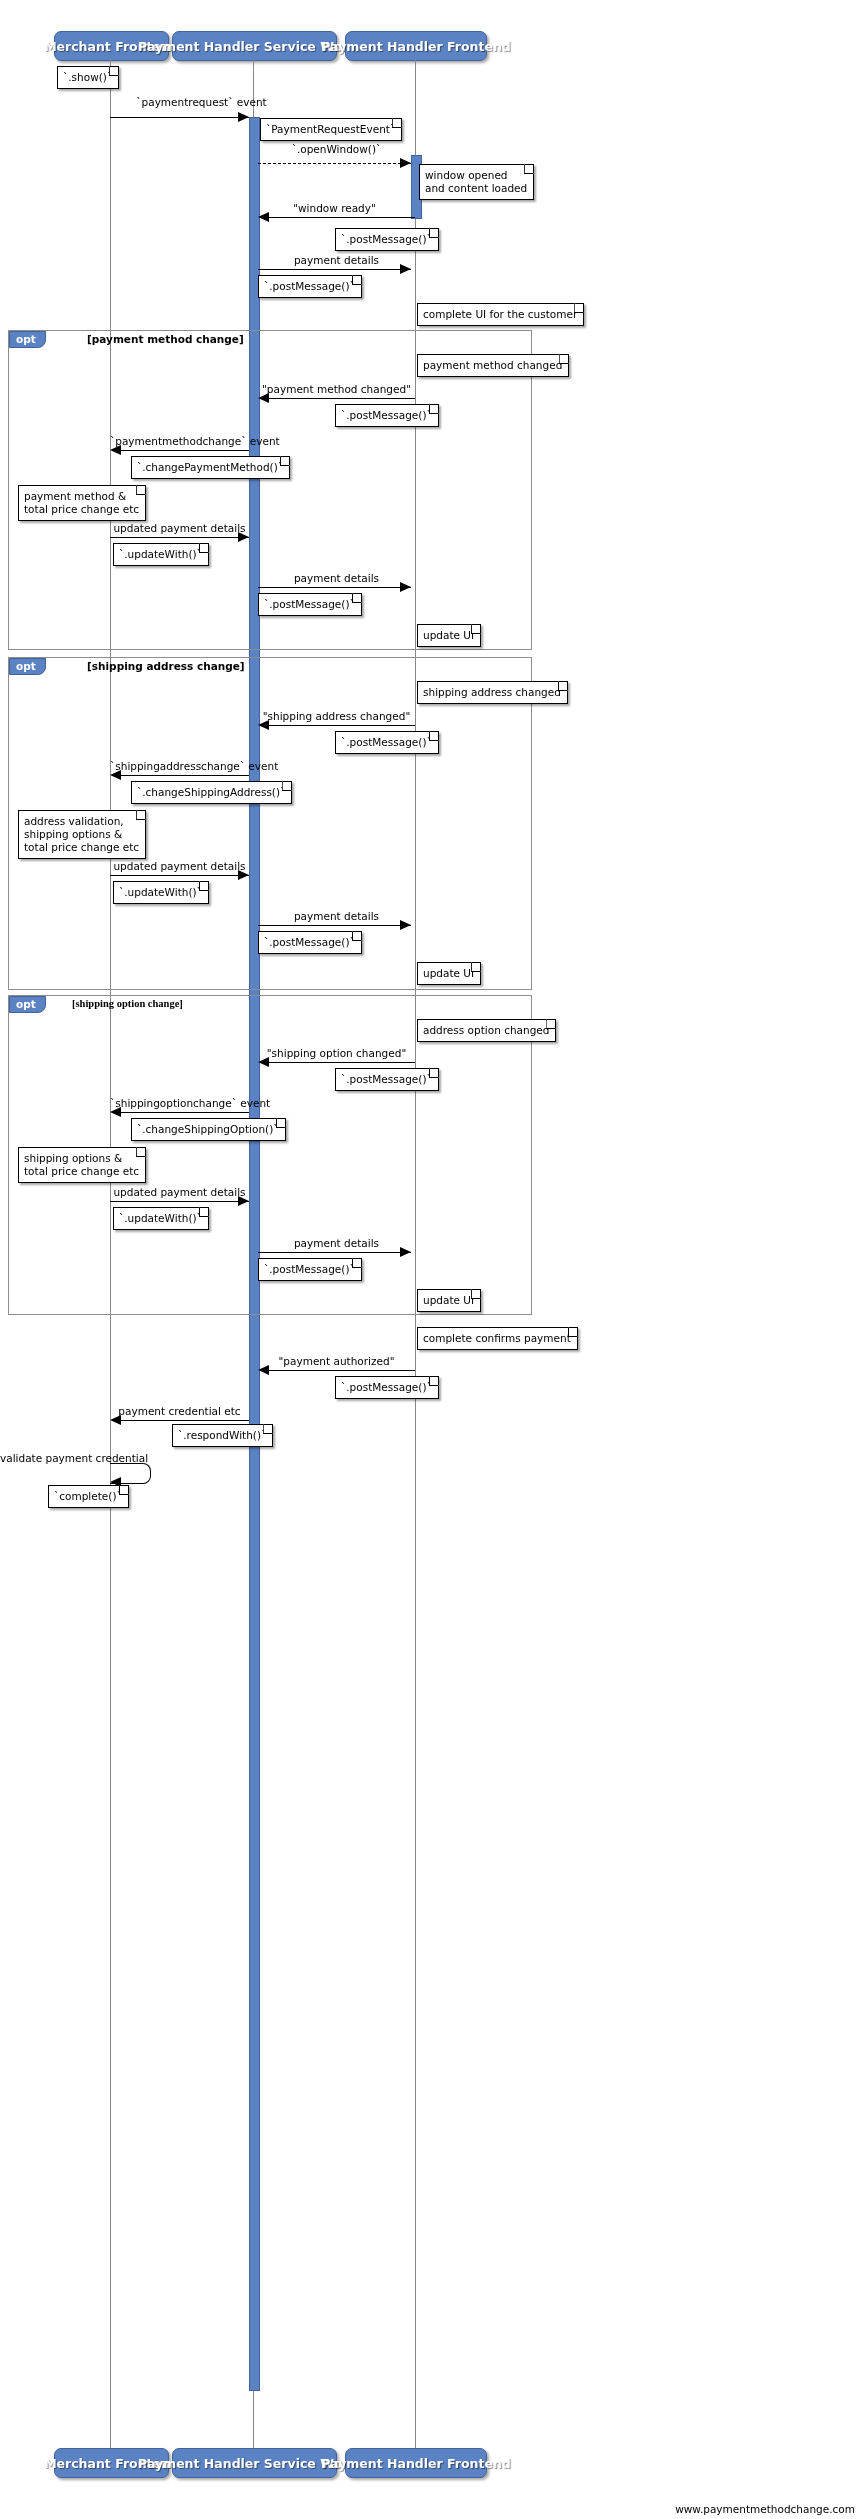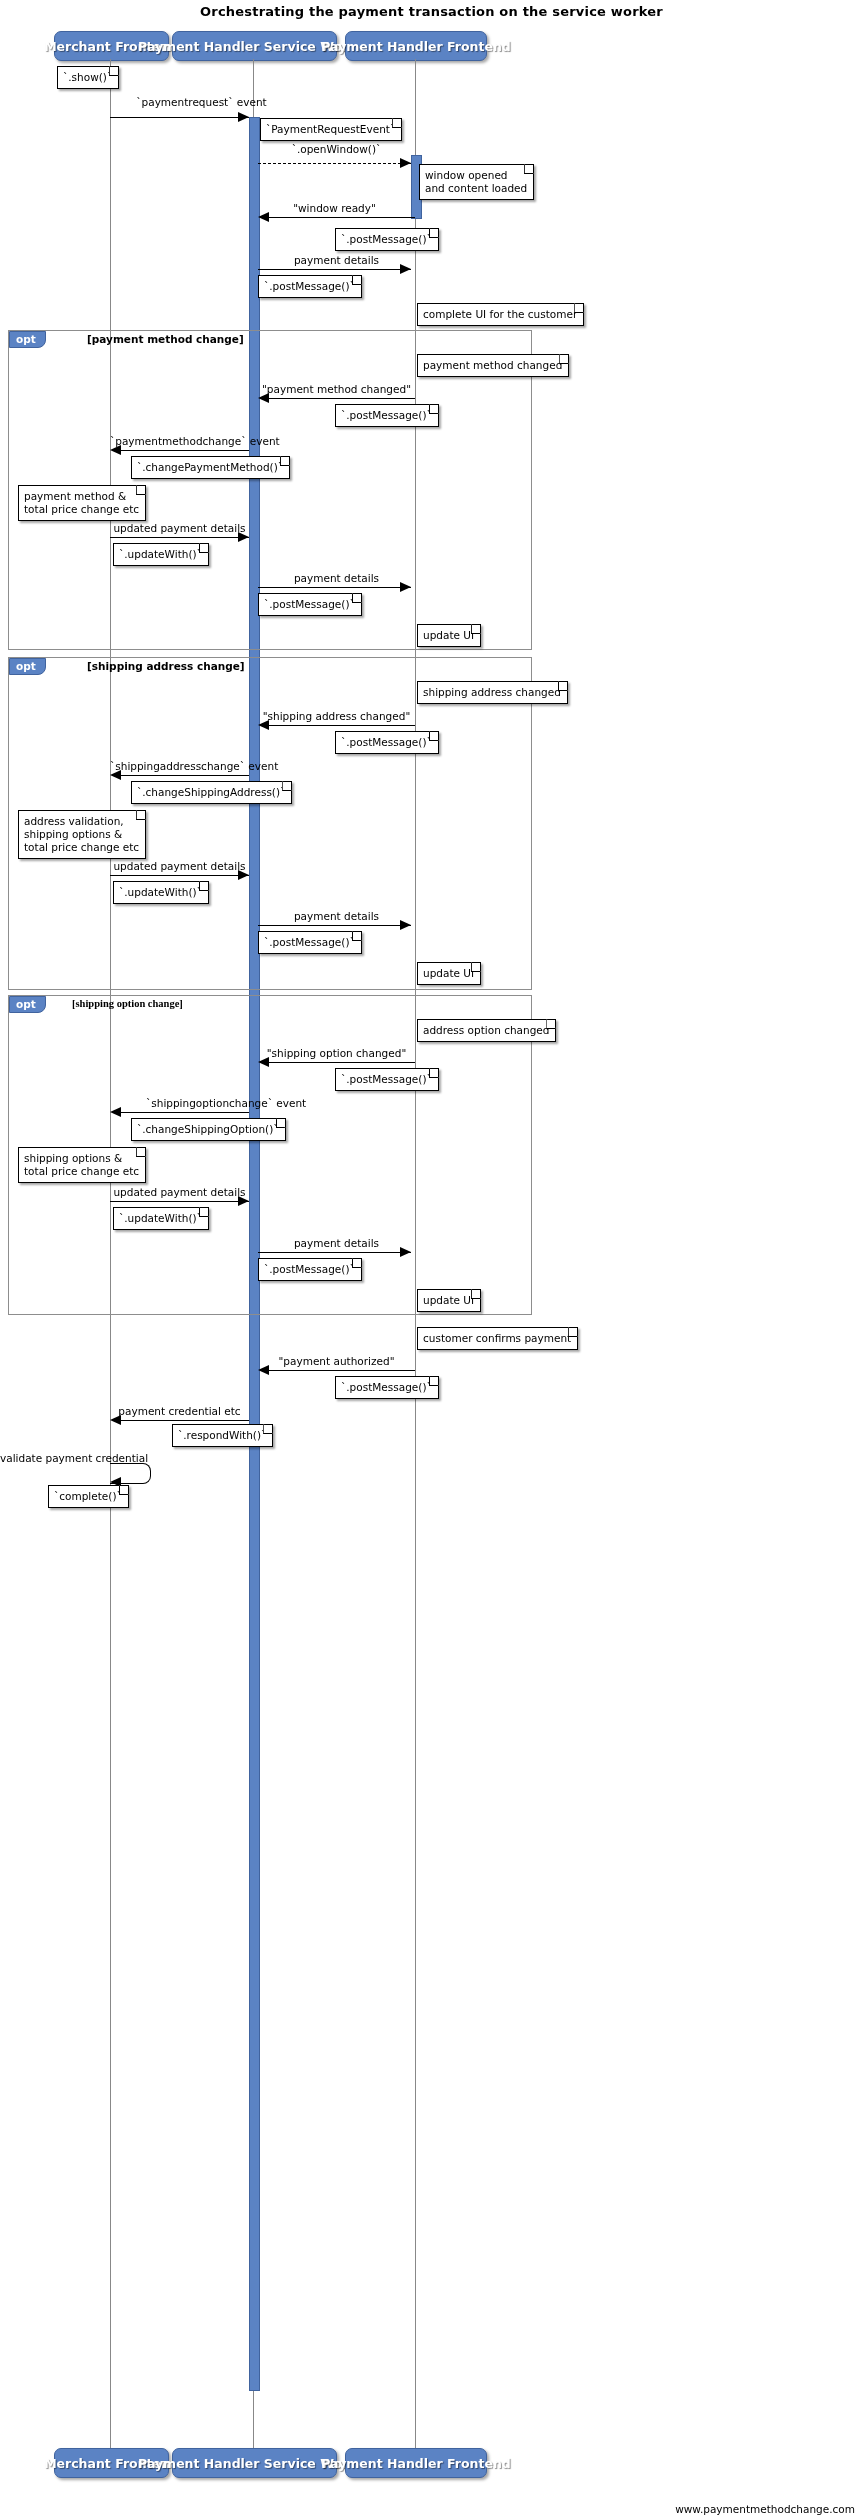--- a/index.html
+++ b/index.html
@@ -60,21 +60,20 @@
   .fragcond{position:absolute;font-size:10.5px;font-weight:bold;
         white-space:nowrap;margin-left:40px;}
 
   .footer{position:absolute;right:8px;bottom:4px;font-size:10.5px;}
 </style>
 </head>
 <body>
 
 <div id="diagram">
 
-  <div class="title">Orchestrating the payment transaction on the service worker</div>
 
   <div class="actor" style="left:54px;top:31px;width:113px;">
     <span>Merchant Frontend</span>
   </div>
   <div class="actor" style="left:172px;top:31px;width:163px;">
     <span>Payment Handler Service Worker</span>
   </div>
   <div class="actor" style="left:345px;top:31px;width:140px;">
     <span>Payment Handler Frontend</span>
   </div>
@@ -207,21 +206,21 @@
   <div class="note" style="left:417px;top:962px;">update UI</div>
 
   <div class="note" style="left:417px;top:1019px;">address option changed</div>
 
   <div class="msglabel" style="left:258px;top:1047px;width:157px;">"shipping option changed"</div>
   <div class="msg" style="left:269px;top:1062px;width:146px;"></div>
   <div class="arrowL" style="left:258px;top:1057px;"></div>
 
   <div class="note" style="left:335px;top:1068px;">`.postMessage()`</div>
 
-  <div class="msglabel" style="left:110px;top:1097px;width:139px;margin-left:36px;">`shippingoptionchange` event</div>
+  <div class="msglabel" style="left:110px;top:1097px;width:139px;">`shippingoptionchange` event</div>
   <div class="msg" style="left:121px;top:1112px;width:128px;"></div>
   <div class="arrowL" style="left:110px;top:1107px;"></div>
 
   <div class="note" style="left:131px;top:1118px;">`.changeShippingOption()`</div>
 
   <div class="note" style="left:18px;top:1147px;">shipping options &amp;
 total price change etc</div>
 
   <div class="msglabel" style="left:110px;top:1186px;width:139px;">updated payment details</div>
   <div class="msg" style="left:110px;top:1201px;width:139px;"></div>
@@ -230,21 +229,21 @@
   <div class="note" style="left:113px;top:1207px;">`.updateWith()`</div>
 
   <div class="msglabel" style="left:258px;top:1237px;width:157px;">payment details</div>
   <div class="msg" style="left:258px;top:1252px;width:153px;"></div>
   <div class="arrowR" style="left:400px;top:1247px;"></div>
 
   <div class="note" style="left:258px;top:1258px;">`.postMessage()`</div>
 
   <div class="note" style="left:417px;top:1289px;">update UI</div>
 
-  <div class="note" style="left:417px;top:1327px;">customer confirms payment</div>
+  <div class="note" style="left:417px;top:1327px;">complete confirms payment</div>
 
   <div class="msglabel" style="left:258px;top:1355px;width:157px;">"payment authorized"</div>
   <div class="msg" style="left:269px;top:1370px;width:146px;"></div>
   <div class="arrowL" style="left:258px;top:1365px;"></div>
 
   <div class="note" style="left:335px;top:1376px;">`.postMessage()`</div>
 
   <div class="msglabel" style="left:110px;top:1405px;width:139px;">payment credential etc</div>
   <div class="msg" style="left:121px;top:1420px;width:128px;"></div>
   <div class="arrowL" style="left:110px;top:1415px;"></div>

